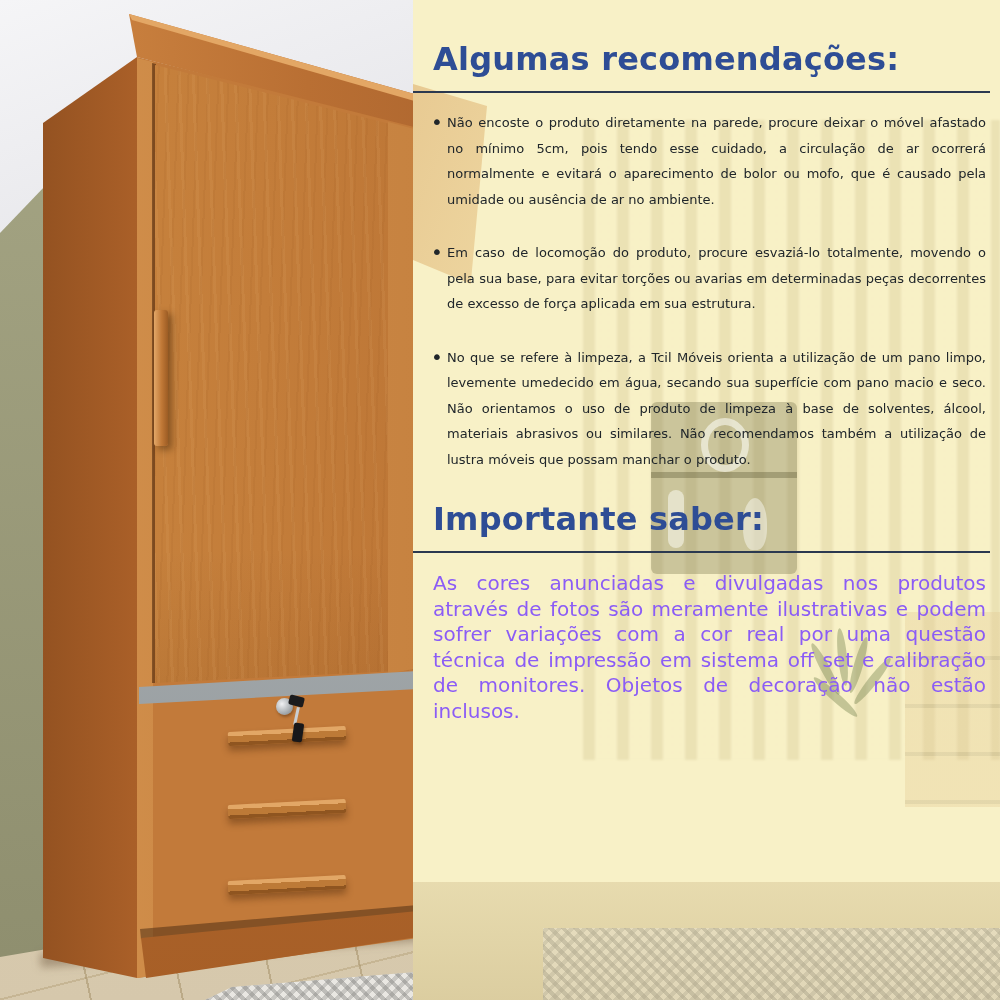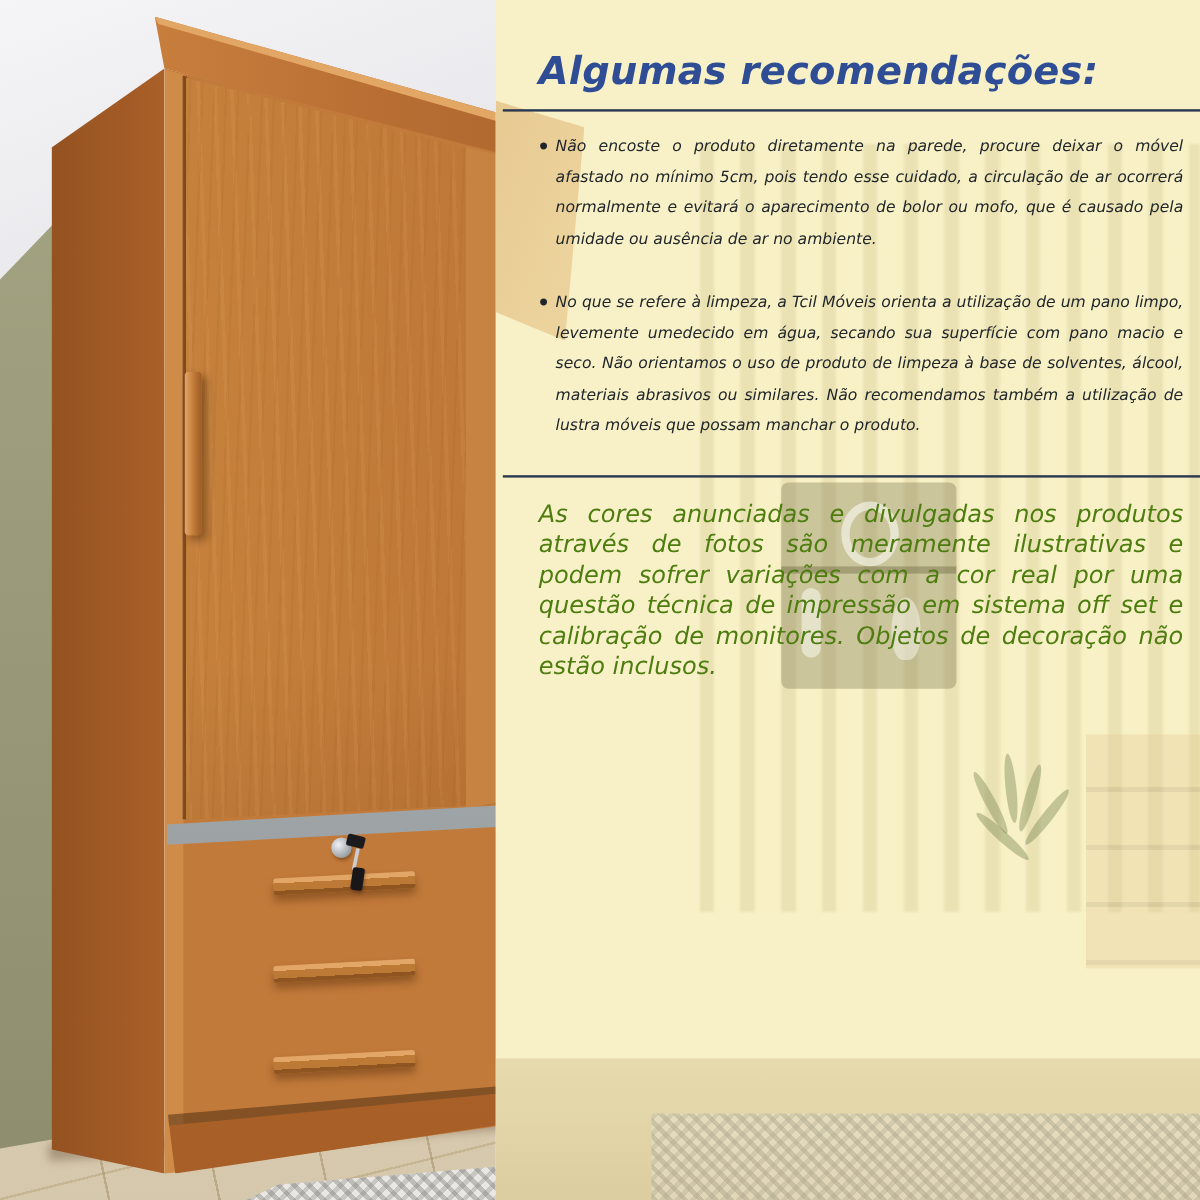--- a/index.html
+++ b/index.html
@@ -123,29 +123,29 @@
   .lf4{left:455px;top:652px;transform:rotate(38deg);}
   .lf5{left:418px;top:668px;transform:rotate(-48deg);}
   .dec-floor{position:absolute;left:0;top:882px;width:587px;height:118px;
     background:linear-gradient(rgba(206,186,138,.40),rgba(196,176,128,.55));}
   .dec-rug{position:absolute;left:130px;top:928px;width:457px;height:72px;opacity:.45;
     background:
       repeating-linear-gradient(45deg,rgba(120,120,116,.5) 0 4px,rgba(240,238,232,0) 4px 9px),
       repeating-linear-gradient(-45deg,rgba(120,120,116,.35) 0 4px,rgba(240,238,232,0) 4px 9px),
       rgba(232,230,224,.8);}
 
-  .content{position:relative;padding:40px 14px 0 36px;font-style:italic;}
+  .content{position:relative;padding:40px 14px 0 20px;}
   h1{margin:0;font-size:32px;line-height:38px;font-weight:bold;color:#2e4d95;letter-spacing:.2px;}
   .rule{height:0;border-top:2px solid #2b3950;margin:13px 0 0 -30px;width:587px;}
   ul.recs{list-style:none;margin:17px 0 0 0;padding:0;color:#20262a;}
   ul.recs li{position:relative;padding-left:14px;margin-bottom:28px;
     font-size:13px;line-height:25.5px;text-align:justify;}
   ul.recs li::before{content:"•";position:absolute;left:-2px;top:0;font-size:20px;color:#20262a;}
   h2{margin:6px 0 0 0;font-size:32px;line-height:38px;font-weight:bold;color:#2e4d95;letter-spacing:.2px;}
-  .para{margin:18px 0 0 0;font-size:20px;line-height:25.5px;color:#4d7c0f;text-align:justify;}
+  .para{margin:18px 0 0 0;font-size:20px;line-height:25.5px;color:#8b5cf6;text-align:justify;}
 </style>
 </head>
 <body>
 
 <div class="stage">
 
   <div class="photo">
     <div class="ceiling"></div>
     <div class="wall"></div>
     <div class="floor"></div>
@@ -197,21 +197,23 @@
       <div class="dec-floor"></div>
       <div class="dec-rug"></div>
     </div>
 
     <div class="content">
       <h1>Algumas recomendações:</h1>
       <div class="rule"></div>
 
       <ul class="recs">
         <li>Não encoste o produto diretamente na parede, procure deixar o móvel afastado no mínimo 5cm, pois tendo esse cuidado, a circulação de ar ocorrerá normalmente e evitará o aparecimento de bolor ou mofo, que é causado pela umidade ou ausência de ar no ambiente.</li>
+        <li>Em caso de locomoção do produto, procure esvaziá-lo totalmente, movendo o pela sua base, para evitar torções ou avarias em determinadas peças decorrentes de excesso de força aplicada em sua estrutura.</li>
         <li>No que se refere à limpeza, a Tcil Móveis orienta a utilização de um pano limpo, levemente umedecido em água, secando sua superfície com pano macio e seco. Não orientamos o uso de produto de limpeza à base de solventes, álcool, materiais abrasivos ou similares. Não recomendamos também a utilização de lustra móveis que possam manchar o produto.</li>
       </ul>
 
+      <h2>Importante saber:</h2>
       <div class="rule"></div>
       <p class="para">As cores anunciadas e divulgadas nos produtos através de fotos são meramente ilustrativas e podem sofrer variações com a cor real por uma questão técnica de impressão em sistema off set e calibração de monitores. Objetos de decoração não estão inclusos.</p>
     </div>
   </div>
 
 </div>
 
 </body></html>

